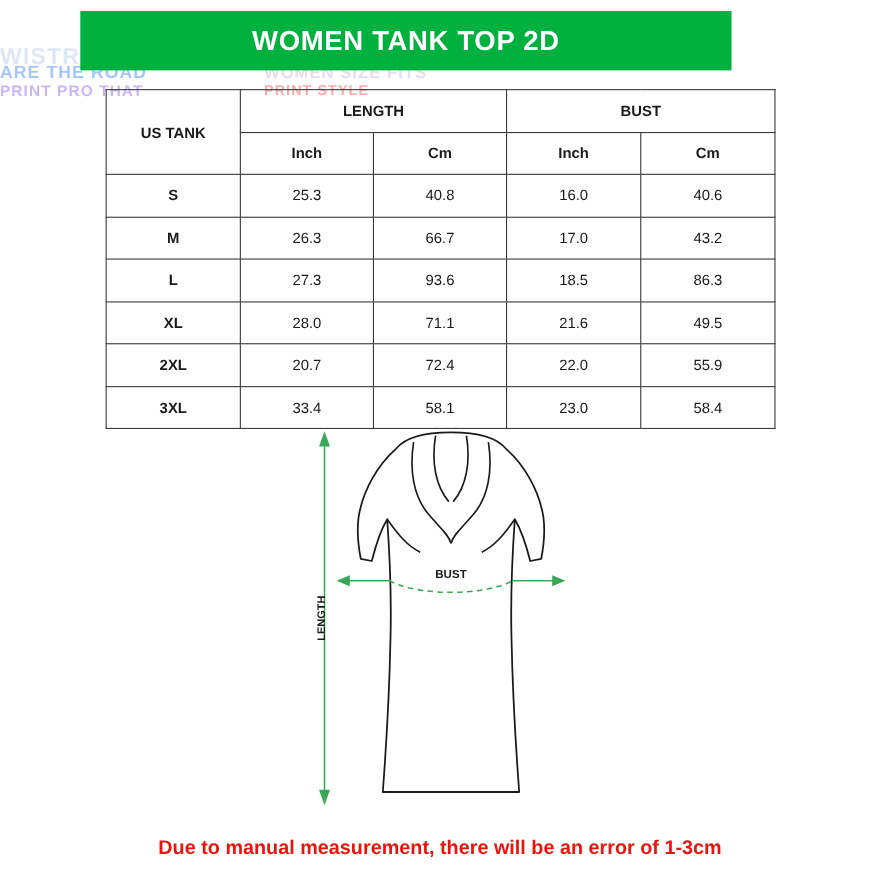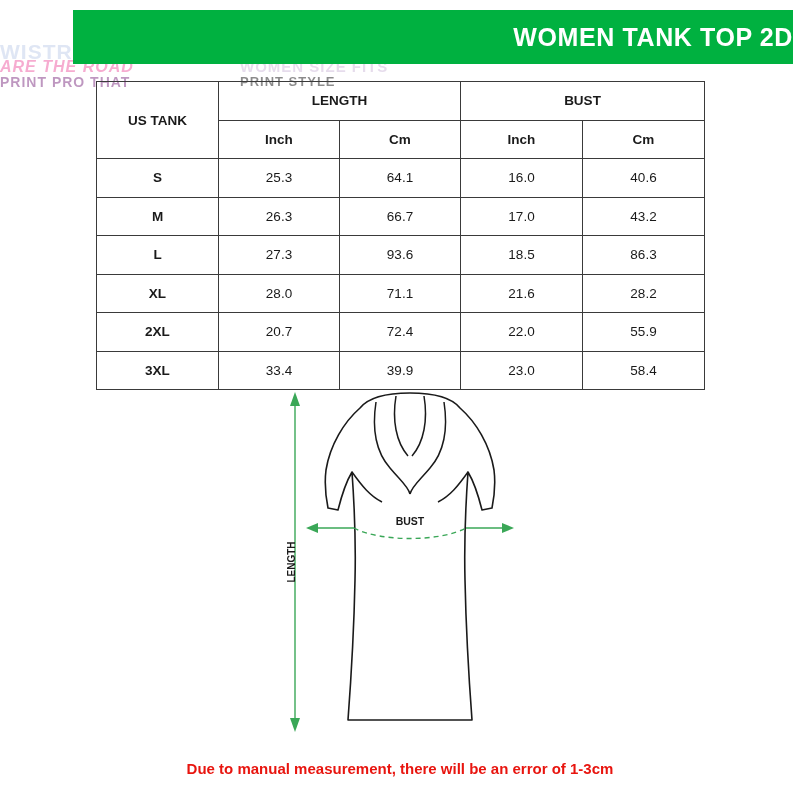--- a/index.html
+++ b/index.html
@@ -18,50 +18,50 @@
     position: relative;
     width: 800px;
     height: 800px;
   }
 
   
   .header-banner {
     position: absolute;
     left: 73px;
     top: 10px;
-    width: 720px;
+    width: 592px;
     height: 54px;
     background: #00b140;
     display: flex;
     align-items: center;
-    justify-content: flex-end;
+    justify-content: center;
   }
   .header-title {
     color: #ffffff;
     font-size: 25px;
     font-weight: bold;
     letter-spacing: 0.6px;
     text-align: center;
   }
 
   
   .watermark {
     position: absolute;
     font-weight: bold;
     color: #b9c8e8;
     opacity: 0.45;
     pointer-events: none;
     white-space: nowrap;
   }
   .wm1 { left: 0px; top: 40px; font-size: 21px; letter-spacing: 1px; }
-  .wm2 { left: 0px; top: 58px; font-size: 16px; letter-spacing: 1px; color: #ec4899; font-style: italic; }
-  .wm3 { left: 0px; top: 74px; font-size: 14px; letter-spacing: 1px; color: #701a75; }
+  .wm2 { left: 0px; top: 58px; font-size: 16px; letter-spacing: 1px; color: #3b82f6; }
+  .wm3 { left: 0px; top: 74px; font-size: 14px; letter-spacing: 1px; color: #8b5cf6; }
   .wm4 { left: 240px; top: 40px; font-size: 20px; letter-spacing: 1px; color: #bac9e9; }
   .wm5 { left: 240px; top: 58px; font-size: 15px; letter-spacing: 1px; color: #c9b3d6; }
-  .wm6 { left: 240px; top: 74px; font-size: 13px; letter-spacing: 1px; color: #000000; }
+  .wm6 { left: 240px; top: 74px; font-size: 13px; letter-spacing: 1px; color: #ef4444; }
 
   
   .size-table {
     position: absolute;
     left: 96px;
     top: 81px;
     width: 608px;
     border-collapse: collapse;
     table-layout: fixed;
   }
@@ -96,21 +96,21 @@
   }
   .diagram svg { display: block; }
 
   .note {
     position: absolute;
     left: 0;
     top: 760px;
     width: 800px;
     text-align: center;
     color: #e8150f;
-    font-size: 15px;
+    font-size: 18px;
     font-weight: bold;
   }
 </style>
 </head>
 <body>
 
 <div class="page">
 
   <div class="watermark wm1">WISTROPAD</div>
   <div class="watermark wm2">ARE   THE  ROAD</div>
@@ -141,21 +141,21 @@
         <th>Inch</th>
         <th>Cm</th>
         <th>Inch</th>
         <th>Cm</th>
       </tr>
     </thead>
     <tbody>
       <tr>
         <td class="size-label">S</td>
         <td>25.3</td>
-        <td>64.1</td>
+        <td>40.8</td>
         <td>16.0</td>
         <td>40.6</td>
       </tr>
       <tr>
         <td class="size-label">M</td>
         <td>26.3</td>
         <td>66.7</td>
         <td>17.0</td>
         <td>43.2</td>
       </tr>
@@ -164,33 +164,33 @@
         <td>27.3</td>
         <td>93.6</td>
         <td>18.5</td>
         <td>86.3</td>
       </tr>
       <tr>
         <td class="size-label">XL</td>
         <td>28.0</td>
         <td>71.1</td>
         <td>21.6</td>
-        <td>28.2</td>
+        <td>49.5</td>
       </tr>
       <tr>
         <td class="size-label">2XL</td>
         <td>20.7</td>
         <td>72.4</td>
         <td>22.0</td>
         <td>55.9</td>
       </tr>
       <tr>
         <td class="size-label">3XL</td>
         <td>33.4</td>
-        <td>39.9</td>
+        <td>58.1</td>
         <td>23.0</td>
         <td>58.4</td>
       </tr>
     </tbody>
   </table>
 
   <div class="diagram">
     <svg width="320" height="350" viewBox="0 0 320 350" xmlns="http://www.w3.org/2000/svg">
 
       <g fill="#ffffff" stroke="#1a1a1a" stroke-width="1.6" stroke-linejoin="round">

